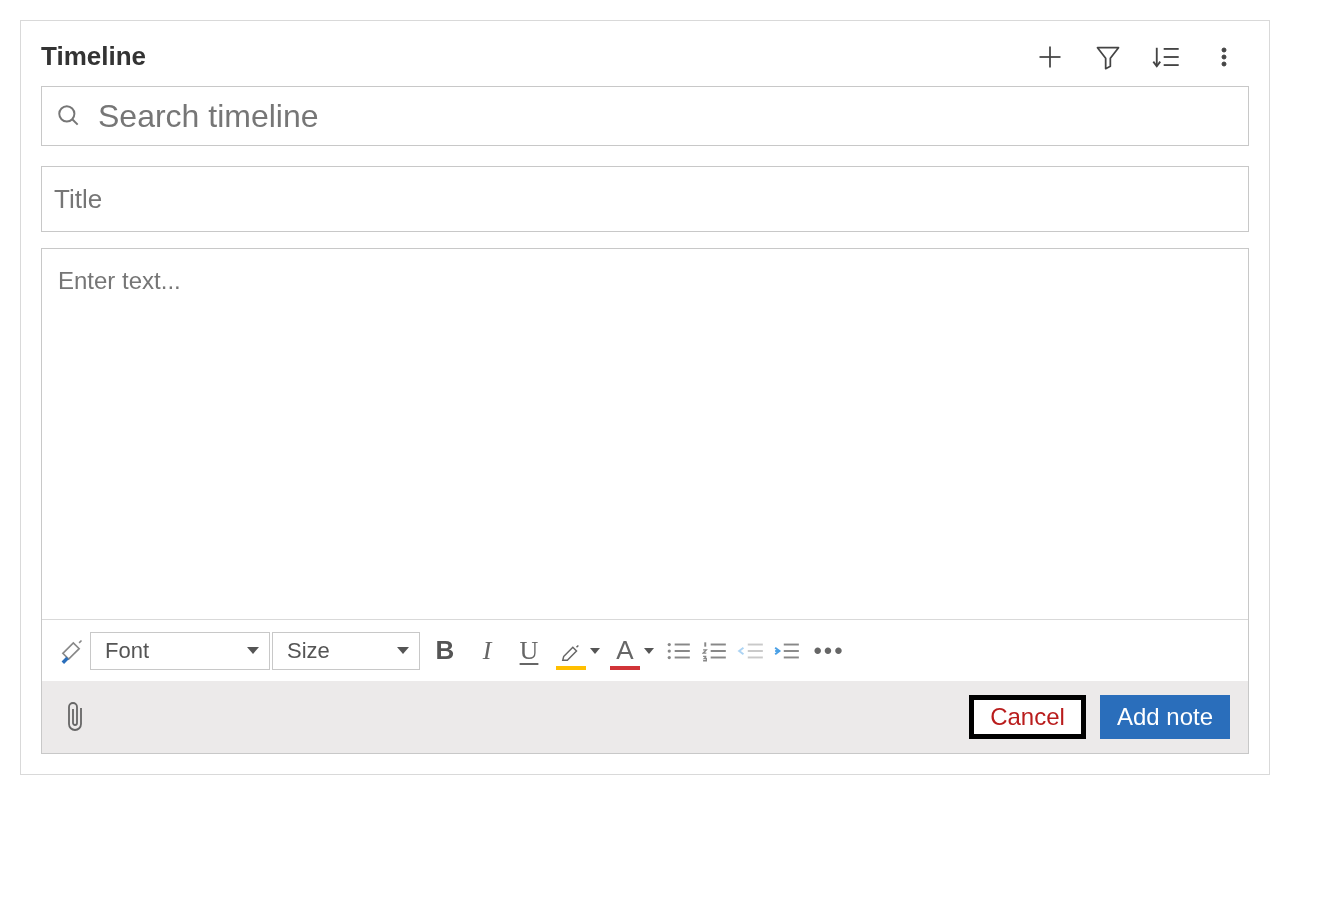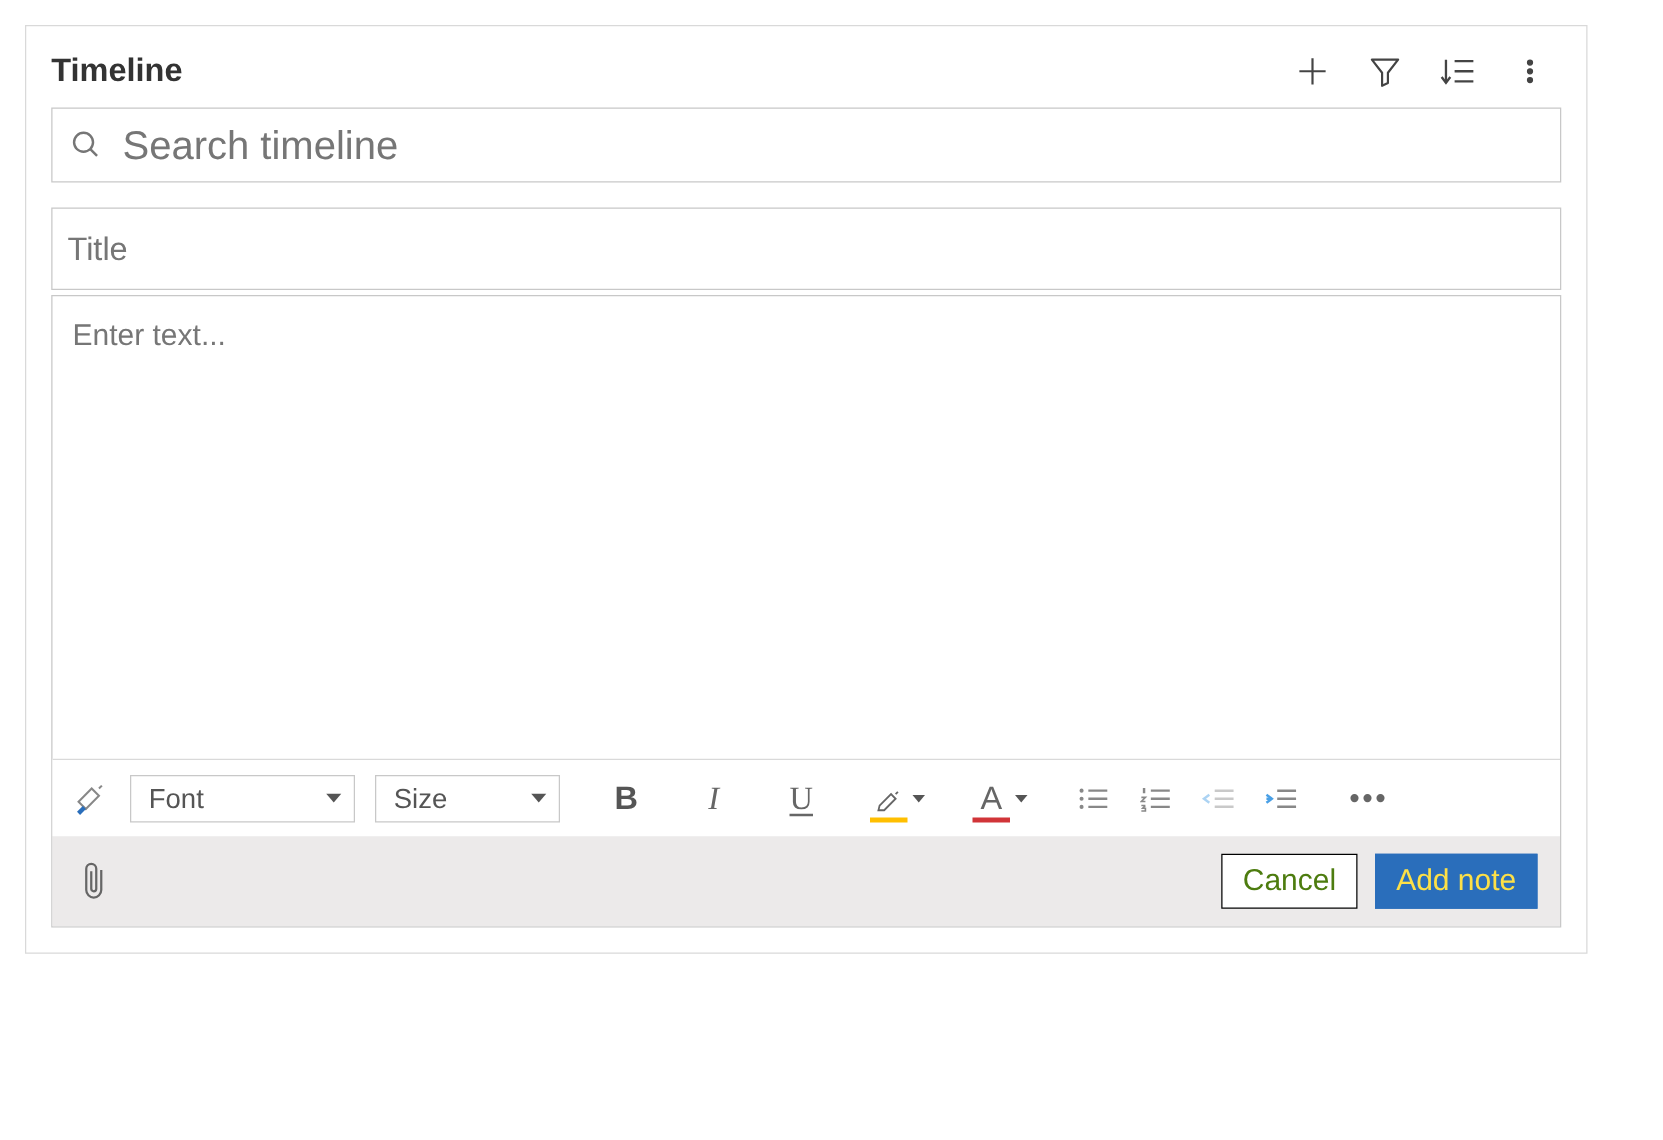--- a/index.html
+++ b/index.html
@@ -56,21 +56,21 @@
     outline: none;
     font-size: 32px;
     color: #333;
     width: 100%;
     margin-left: 14px;
     background: transparent;
   }
   .search-input::placeholder { color: #767676; }
   .title-row {
     border: 1px solid #c8c8c8;
-    margin-bottom: 4px;
+    margin-bottom: 16px;
     height: 66px;
     display: flex;
     align-items: center;
     padding: 0 10px;
     position: relative;
   }
   .title-input {
     border: none;
     outline: none;
     font-size: 26px;
@@ -86,21 +86,21 @@
   .editor-body {
     min-height: 370px;
     padding: 18px 16px;
     font-size: 24px;
     color: #767676;
   }
   .editor-toolbar {
     border-top: 1px solid #d9d9d9;
     display: flex;
     align-items: center;
-    gap: 16px;
+    gap: 2px;
     padding: 8px 12px;
     height: 62px;
     background: #fff;
   }
   .tb-icon-btn {
     width: 34px;
     height: 34px;
     display: flex;
     align-items: center;
     justify-content: center;
@@ -181,27 +181,27 @@
     height: 44px;
     font-size: 24px;
     padding: 0 16px;
     display: flex;
     align-items: center;
     cursor: pointer;
     font-family: inherit;
   }
   .btn-secondary {
     background: #fff;
-    border: 1px solid #000000;
-    color: #4d7c0f;
+    border: 5px solid #000000;
+    color: #b91c1c;
   }
   .btn-primary {
     background: #2a6ebb;
     border: 1px solid #2a6ebb;
-    color: #fde047;
+    color: #ffffff;
   }
   .attach-icon { color: #666; }
   .paint-icon { position: relative; }
   .tb-gap { width: 4px; }
 </style>
 </head>
 <body>
 
 <div class="panel">
 

